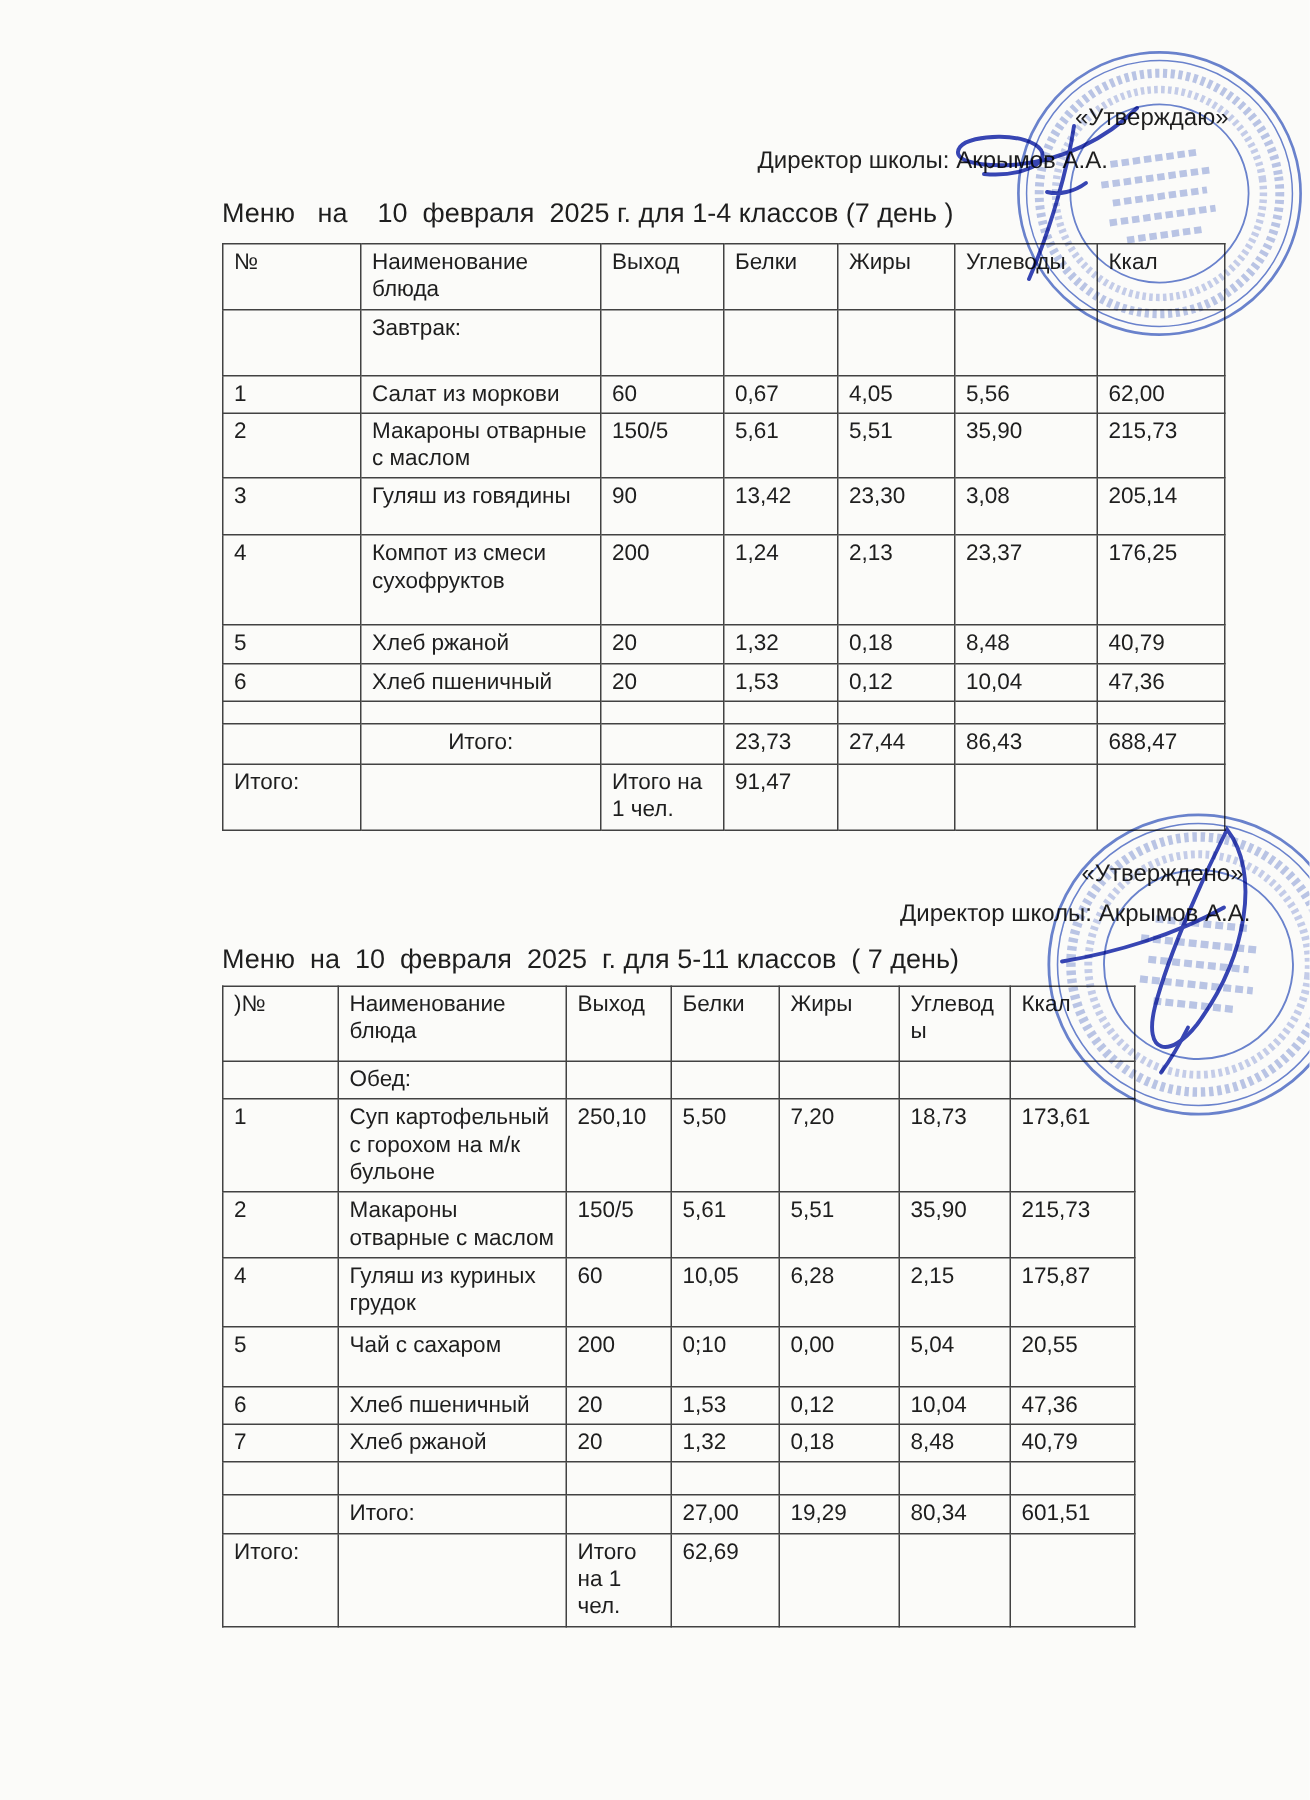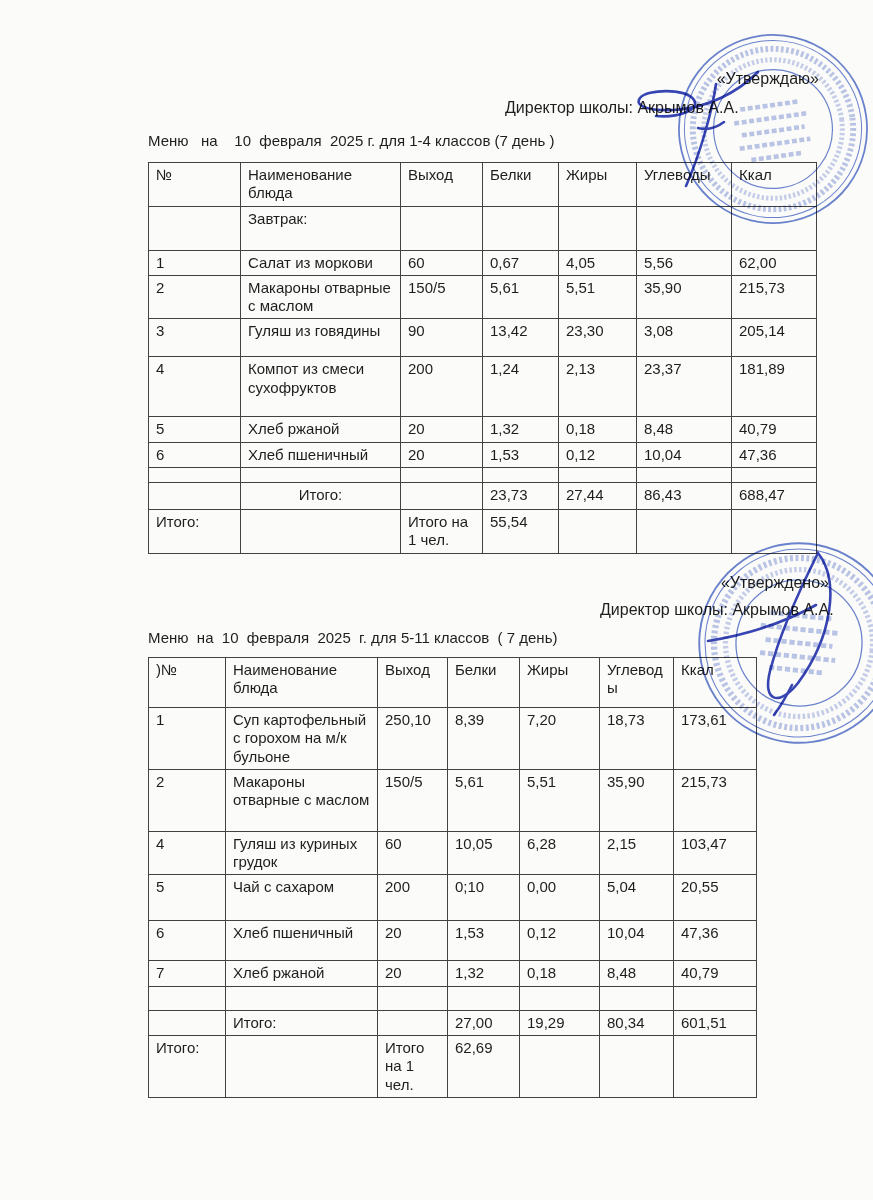--- a/index.html
+++ b/index.html
@@ -17,21 +17,21 @@
     font-size: 16px;
     white-space: pre;
     z-index: 3;
   }
   .director-line {
     font-size: 16px;
     white-space: pre;
     z-index: 3;
   }
   .menu-title {
-    font-size: 15px;
+    font-size: 18px;
     white-space: pre;
     z-index: 3;
   }
 
   table {
     border-collapse: collapse;
     table-layout: fixed;
     z-index: 2;
     background: transparent;
   }
@@ -196,21 +196,21 @@
         <td>3,08</td>
         <td>205,14</td>
       </tr>
       <tr>
         <td>4</td>
         <td>Компот из смеси сухофруктов</td>
         <td>200</td>
         <td>1,24</td>
         <td>2,13</td>
         <td>23,37</td>
-        <td>181,89</td>
+        <td>176,25</td>
       </tr>
       <tr>
         <td>5</td>
         <td>Хлеб ржаной</td>
         <td>20</td>
         <td>1,32</td>
         <td>0,18</td>
         <td>8,48</td>
         <td>40,79</td>
       </tr>
@@ -238,21 +238,21 @@
         <td></td>
         <td>23,73</td>
         <td>27,44</td>
         <td>86,43</td>
         <td>688,47</td>
       </tr>
       <tr>
         <td>Итого:</td>
         <td></td>
         <td>Итого на 1 чел.</td>
-        <td>55,54</td>
+        <td>91,47</td>
         <td></td>
         <td></td>
         <td></td>
       </tr>
     </tbody>
 </table>
 
 <svg class="abs stamp" style="left:694px; top:538px;" width="210" height="210" viewBox="0 0 200 200">
   <g fill="none" stroke="#5b76cc" transform="rotate(6 100 100)">
     <circle cx="100" cy="100" r="95" stroke-width="1.8"></circle>
@@ -300,45 +300,54 @@
       <th>Наименование блюда</th>
       <th>Выход</th>
       <th>Белки</th>
       <th>Жиры</th>
       <th>Углеводы</th>
       <th>Ккал</th>
     </tr>
   </thead>
   <tbody>
       <tr>
+        <td></td>
+        <td>Обед:</td>
+        <td></td>
+        <td></td>
+        <td></td>
+        <td></td>
+        <td></td>
+      </tr>
+      <tr>
         <td>1</td>
         <td>Суп картофельный с горохом на м/к бульоне</td>
         <td>250,10</td>
-        <td>8,39</td>
+        <td>5,50</td>
         <td>7,20</td>
         <td>18,73</td>
         <td>173,61</td>
       </tr>
       <tr>
         <td>2</td>
         <td>Макароны отварные с маслом</td>
         <td>150/5</td>
         <td>5,61</td>
         <td>5,51</td>
         <td>35,90</td>
         <td>215,73</td>
       </tr>
       <tr>
         <td>4</td>
         <td>Гуляш из куриных грудок</td>
         <td>60</td>
         <td>10,05</td>
         <td>6,28</td>
         <td>2,15</td>
-        <td>103,47</td>
+        <td>175,87</td>
       </tr>
       <tr>
         <td>5</td>
         <td>Чай с сахаром</td>
         <td>200</td>
         <td>0;10</td>
         <td>0,00</td>
         <td>5,04</td>
         <td>20,55</td>
       </tr>

